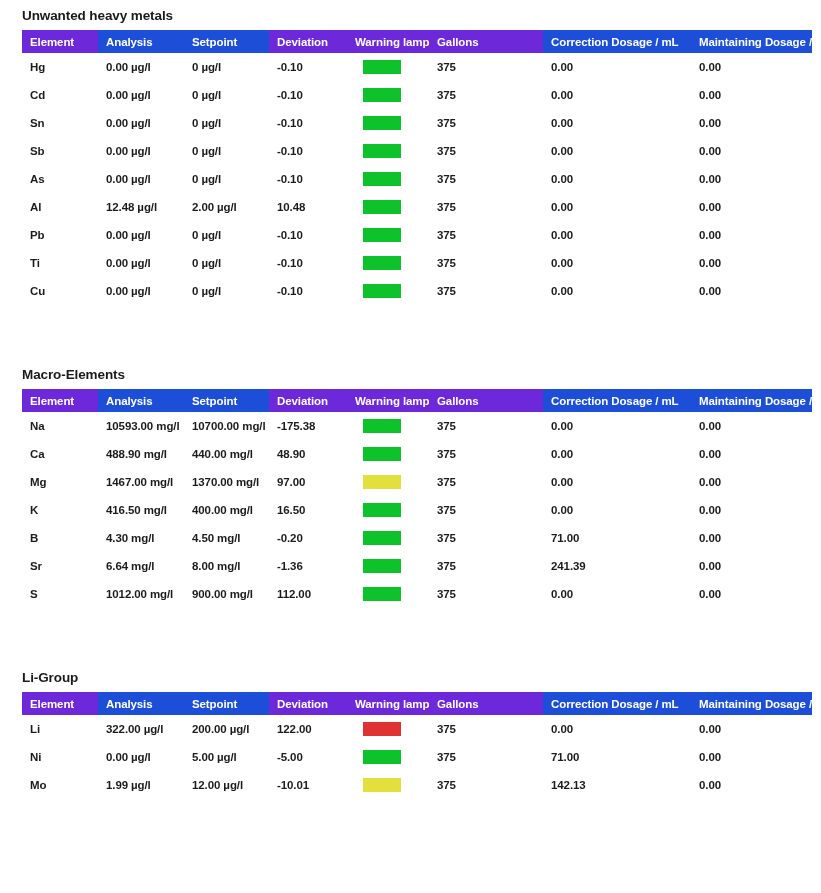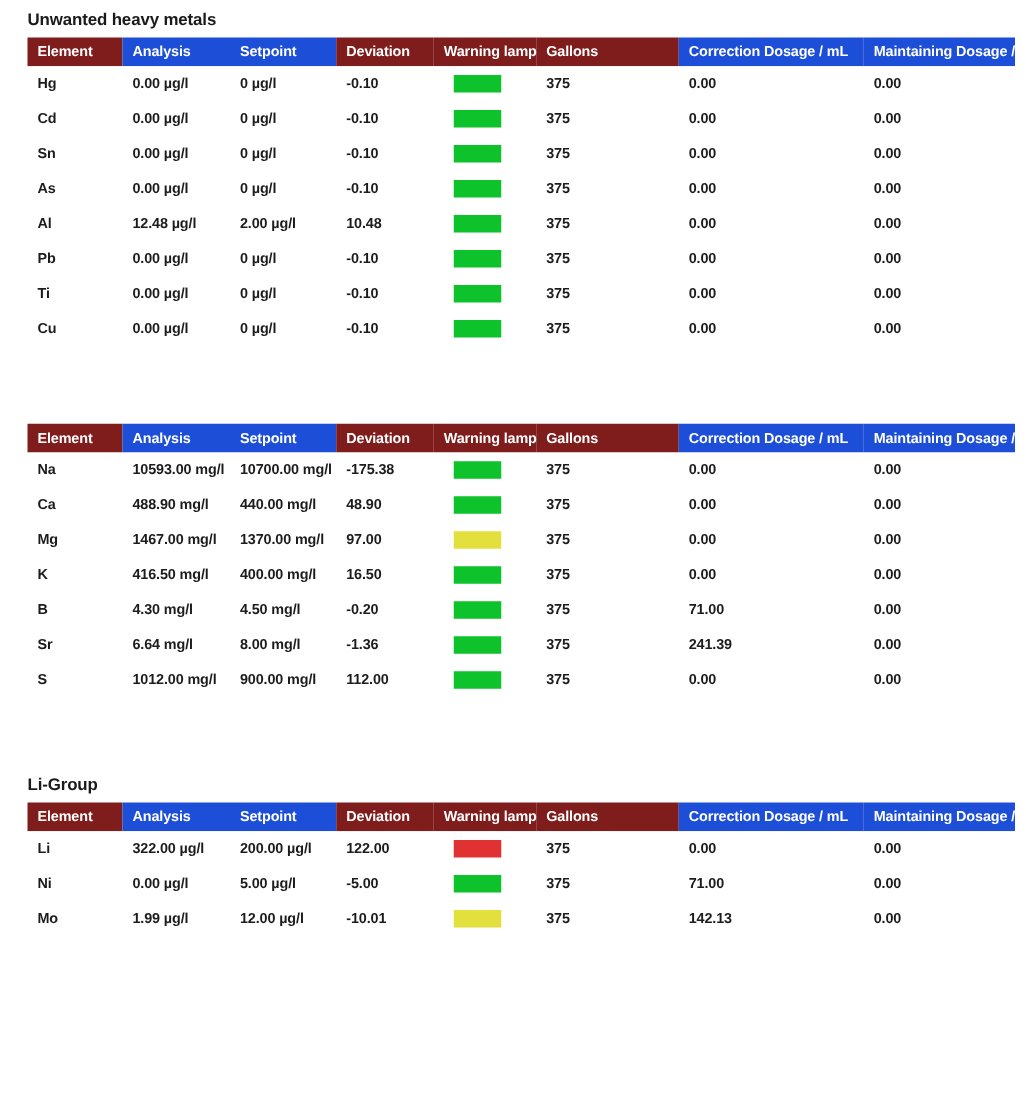--- a/index.html
+++ b/index.html
@@ -35,21 +35,21 @@
     font-weight: bold;
     color: #ffffff;
     text-align: left;
     height: 23px;
     padding: 0 0 0 8px;
     vertical-align: middle;
     white-space: nowrap;
     letter-spacing: -0.1px;
   }
   
-  th.h-dark  { background: #7f1d1d; }
+  th.h-dark  { background: #6d28d9; }
   th.h-light { background: #1d4ed8; }
 
   table.grid td {
     font-size: 11.5px;
     font-weight: bold;
     color: #1c1c1c;
     height: 28px;
     padding: 0 0 0 8px;
     vertical-align: middle;
     white-space: nowrap;
@@ -141,20 +141,32 @@
               <td class="c-blue">0 µg/l</td>
               <td>-0.10</td>
               <td class="lamp-cell">
                 <span class="lamp" style="background: rgb(14, 194, 43);"></span>
               </td>
               <td>375</td>
               <td class="c-blue">0.00</td>
               <td class="c-blue">0.00</td>
             </tr>
             <tr>
+              <td>Sb</td>
+              <td class="c-blue">0.00 µg/l</td>
+              <td class="c-blue">0 µg/l</td>
+              <td>-0.10</td>
+              <td class="lamp-cell">
+                <span class="lamp" style="background: rgb(14, 194, 43);"></span>
+              </td>
+              <td>375</td>
+              <td class="c-blue">0.00</td>
+              <td class="c-blue">0.00</td>
+            </tr>
+            <tr>
               <td>As</td>
               <td class="c-blue">0.00 µg/l</td>
               <td class="c-blue">0 µg/l</td>
               <td>-0.10</td>
               <td class="lamp-cell">
                 <span class="lamp" style="background: rgb(14, 194, 43);"></span>
               </td>
               <td>375</td>
               <td class="c-blue">0.00</td>
               <td class="c-blue">0.00</td>
@@ -205,20 +217,21 @@
               </td>
               <td>375</td>
               <td class="c-blue">0.00</td>
               <td class="c-blue">0.00</td>
             </tr>
           </tbody>
         </table>
       </div>
       <div class="spacer-lg"></div>
       <div class="section">
+        <div class="section-title">Macro-Elements</div>
         <table class="grid">
           <colgroup>
             <col class="col-element">
             <col class="col-analysis">
             <col class="col-setpoint">
             <col class="col-dev">
             <col class="col-lamp">
             <col class="col-gal">
             <col class="col-corr">
             <col class="col-maint">

